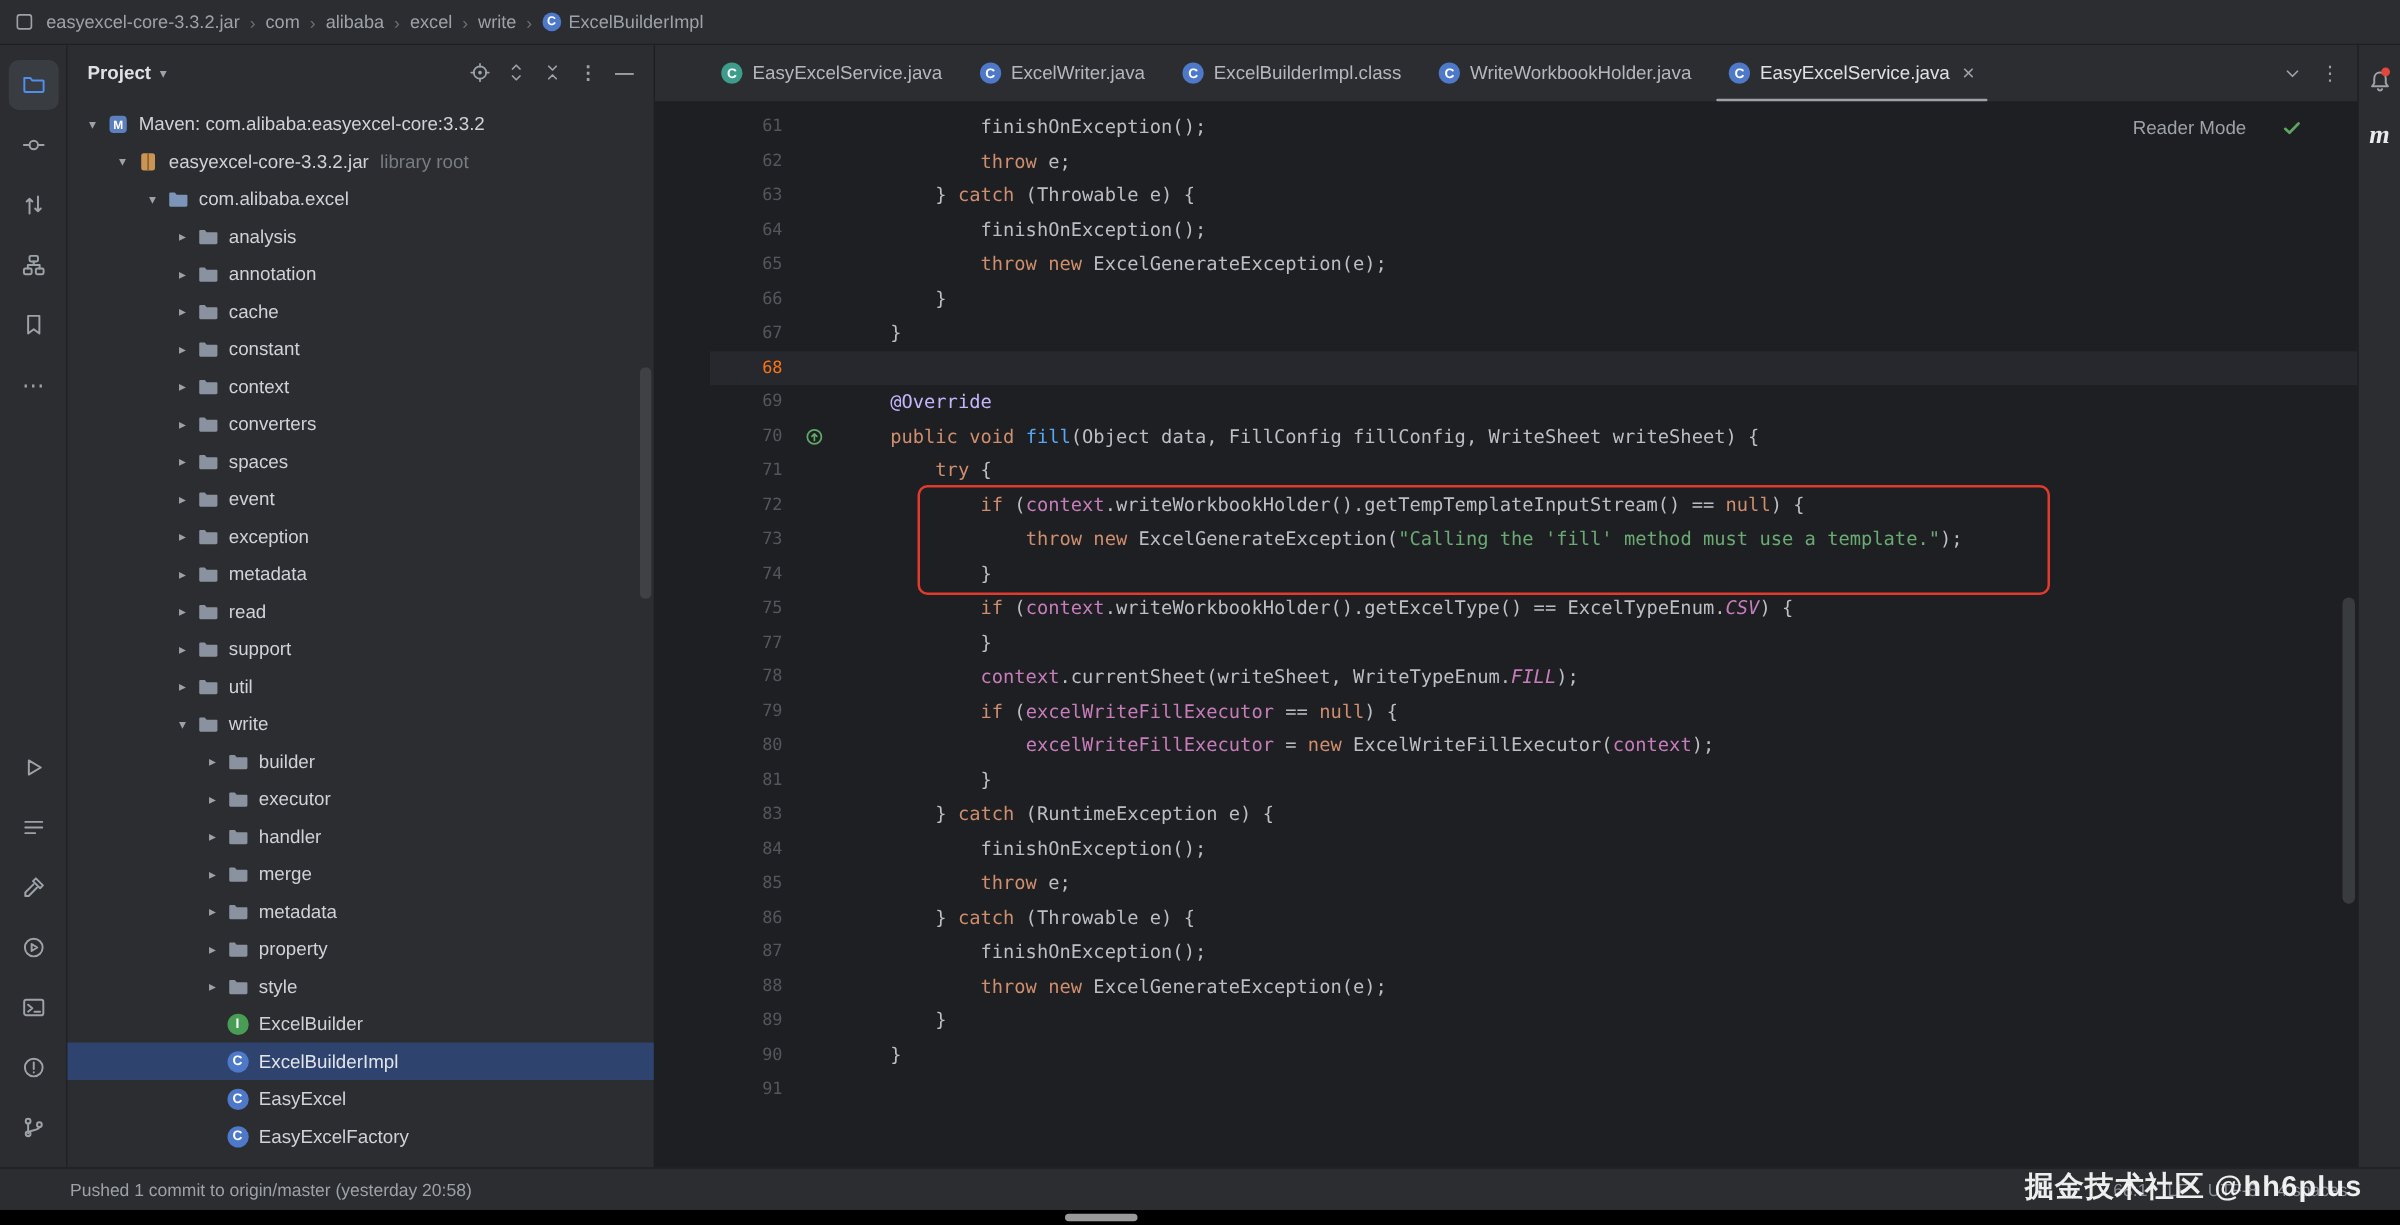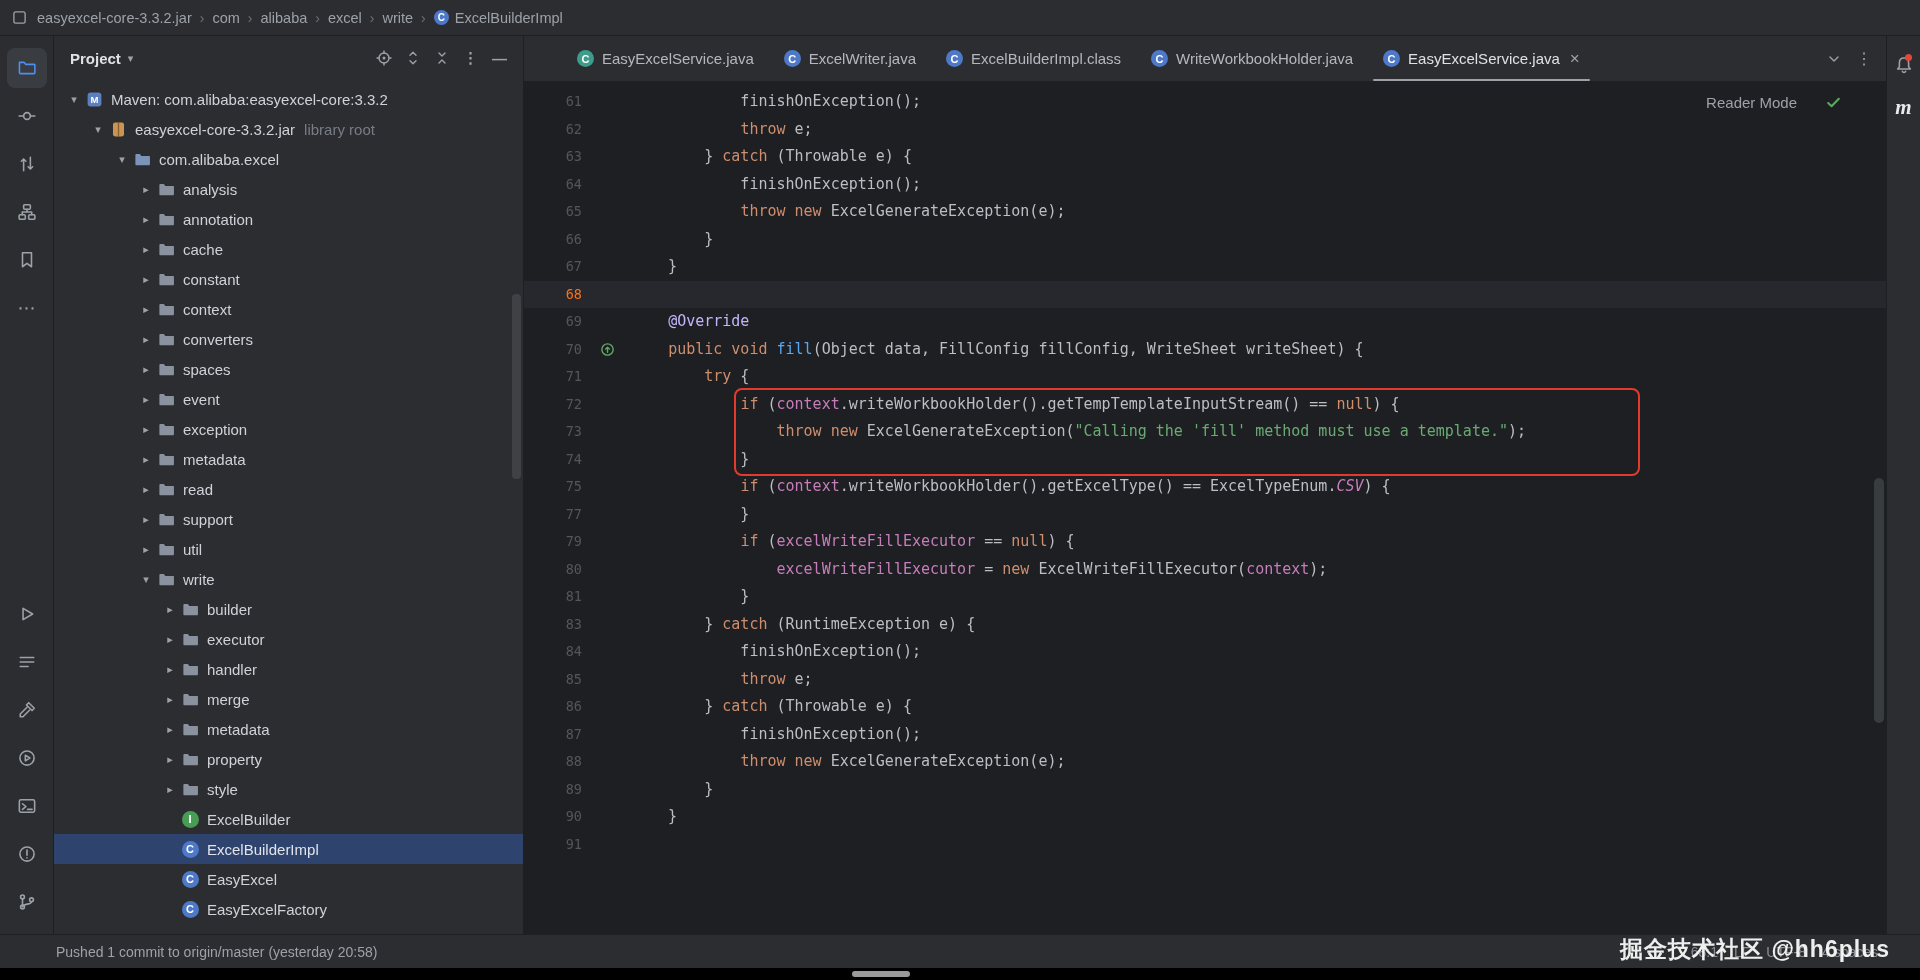--- a/index.html
+++ b/index.html
@@ -62,21 +62,21 @@
          color:#B4B8BE; position:relative; cursor:default; white-space:nowrap; }
   .tab.active { color:#DFE1E5; }
   .tab.active::after { content:""; position:absolute; left:5px; right:5px; bottom:0;
                        height:2px; background:#9EA2A8; border-radius:1px; }
   .tab-close { color:#9DA2A9; font-size:17px; line-height:1; margin-left:2px; }
   .tabbar-right { margin-left:auto; display:flex; align-items:center; gap:2px;
                   padding-right:8px; color:#9DA2A9; }
   .tb-ic { width:28px; height:28px; display:grid; place-items:center; font-size:16px; }
 
   .editor-body { flex:1; position:relative; overflow:hidden; background:#1E1F22; }
-  .code { font-family:"DejaVu Sans Mono",monospace; font-size:15px; padding-top:6px; }
+  .code { font-family:"DejaVu Sans Mono",monospace; font-size:15px; padding-top:6px;margin-left:44px; }
   .code-row { display:flex; height:27.5px; line-height:27.5px; white-space:pre; }
   .code-row.current { background:#26282E; }
   .gut { flex:none; width:58px; text-align:right; color:#53565C; font-size:13.5px; }
   .code-row.current .gut { color:#f97316; }
   .gut-slot { flex:none; width:50px; display:flex; align-items:center; justify-content:center; }
   .ctext { flex:1; }
 
   .tok-d { color:#BCBEC4; }
   .tok-k { color:#CF8E6D; }
   .tok-s { color:#6AAB73; }
@@ -555,20 +555,21 @@
           <div class="code-row"><span class="gut">70</span><span class="gut-slot"><svg width="15" height="15" viewBox="0 0 16 16" fill="none" stroke="#5FA865" stroke-width="1.5" stroke-linecap="round" stroke-linejoin="round">
                 <circle cx="8" cy="8" r="6"></circle>
                 <path d="M8 11V5.5M8 5.5L5.9 7.6M8 5.5l2.1 2.1"></path>
               </svg></span><span class="ctext"><span class="tok-d">    </span><span class="tok-k">public void </span><span class="tok-m">fill</span><span class="tok-d">(Object data, FillConfig fillConfig, WriteSheet writeSheet) {</span></span></div>
           <div class="code-row"><span class="gut">71</span><span class="gut-slot"></span><span class="ctext"><span class="tok-d">        </span><span class="tok-k">try</span><span class="tok-d"> {</span></span></div>
           <div class="code-row"><span class="gut">72</span><span class="gut-slot"></span><span class="ctext"><span class="tok-d">            </span><span class="tok-k">if</span><span class="tok-d"> (</span><span class="tok-f">context</span><span class="tok-d">.writeWorkbookHolder().getTempTemplateInputStream() == </span><span class="tok-k">null</span><span class="tok-d">) {</span></span></div>
           <div class="code-row"><span class="gut">73</span><span class="gut-slot"></span><span class="ctext"><span class="tok-d">                </span><span class="tok-k">throw new</span><span class="tok-d"> ExcelGenerateException(</span><span class="tok-s">"Calling the 'fill' method must use a template."</span><span class="tok-d">);</span></span></div>
           <div class="code-row"><span class="gut">74</span><span class="gut-slot"></span><span class="ctext"><span class="tok-d">            }</span></span></div>
           <div class="code-row"><span class="gut">75</span><span class="gut-slot"></span><span class="ctext"><span class="tok-d">            </span><span class="tok-k">if</span><span class="tok-d"> (</span><span class="tok-f">context</span><span class="tok-d">.writeWorkbookHolder().getExcelType() == ExcelTypeEnum.</span><span class="tok-c">CSV</span><span class="tok-d">) {</span></span></div>
           <div class="code-row"><span class="gut">77</span><span class="gut-slot"></span><span class="ctext"><span class="tok-d">            }</span></span></div>
+          <div class="code-row"><span class="gut">78</span><span class="gut-slot"></span><span class="ctext"><span class="tok-d">            </span><span class="tok-f">context</span><span class="tok-d">.currentSheet(writeSheet, WriteTypeEnum.</span><span class="tok-c">FILL</span><span class="tok-d">);</span></span></div>
           <div class="code-row"><span class="gut">79</span><span class="gut-slot"></span><span class="ctext"><span class="tok-d">            </span><span class="tok-k">if</span><span class="tok-d"> (</span><span class="tok-f">excelWriteFillExecutor</span><span class="tok-d"> == </span><span class="tok-k">null</span><span class="tok-d">) {</span></span></div>
           <div class="code-row"><span class="gut">80</span><span class="gut-slot"></span><span class="ctext"><span class="tok-d">                </span><span class="tok-f">excelWriteFillExecutor</span><span class="tok-d"> = </span><span class="tok-k">new</span><span class="tok-d"> ExcelWriteFillExecutor(</span><span class="tok-f">context</span><span class="tok-d">);</span></span></div>
           <div class="code-row"><span class="gut">81</span><span class="gut-slot"></span><span class="ctext"><span class="tok-d">            }</span></span></div>
           <div class="code-row"><span class="gut">83</span><span class="gut-slot"></span><span class="ctext"><span class="tok-d">        } </span><span class="tok-k">catch</span><span class="tok-d"> (RuntimeException e) {</span></span></div>
           <div class="code-row"><span class="gut">84</span><span class="gut-slot"></span><span class="ctext"><span class="tok-d">            finishOnException();</span></span></div>
           <div class="code-row"><span class="gut">85</span><span class="gut-slot"></span><span class="ctext"><span class="tok-d">            </span><span class="tok-k">throw</span><span class="tok-d"> e;</span></span></div>
           <div class="code-row"><span class="gut">86</span><span class="gut-slot"></span><span class="ctext"><span class="tok-d">        } </span><span class="tok-k">catch</span><span class="tok-d"> (Throwable e) {</span></span></div>
           <div class="code-row"><span class="gut">87</span><span class="gut-slot"></span><span class="ctext"><span class="tok-d">            finishOnException();</span></span></div>
           <div class="code-row"><span class="gut">88</span><span class="gut-slot"></span><span class="ctext"><span class="tok-d">            </span><span class="tok-k">throw new</span><span class="tok-d"> ExcelGenerateException(e);</span></span></div>
           <div class="code-row"><span class="gut">89</span><span class="gut-slot"></span><span class="ctext"><span class="tok-d">        }</span></span></div>

